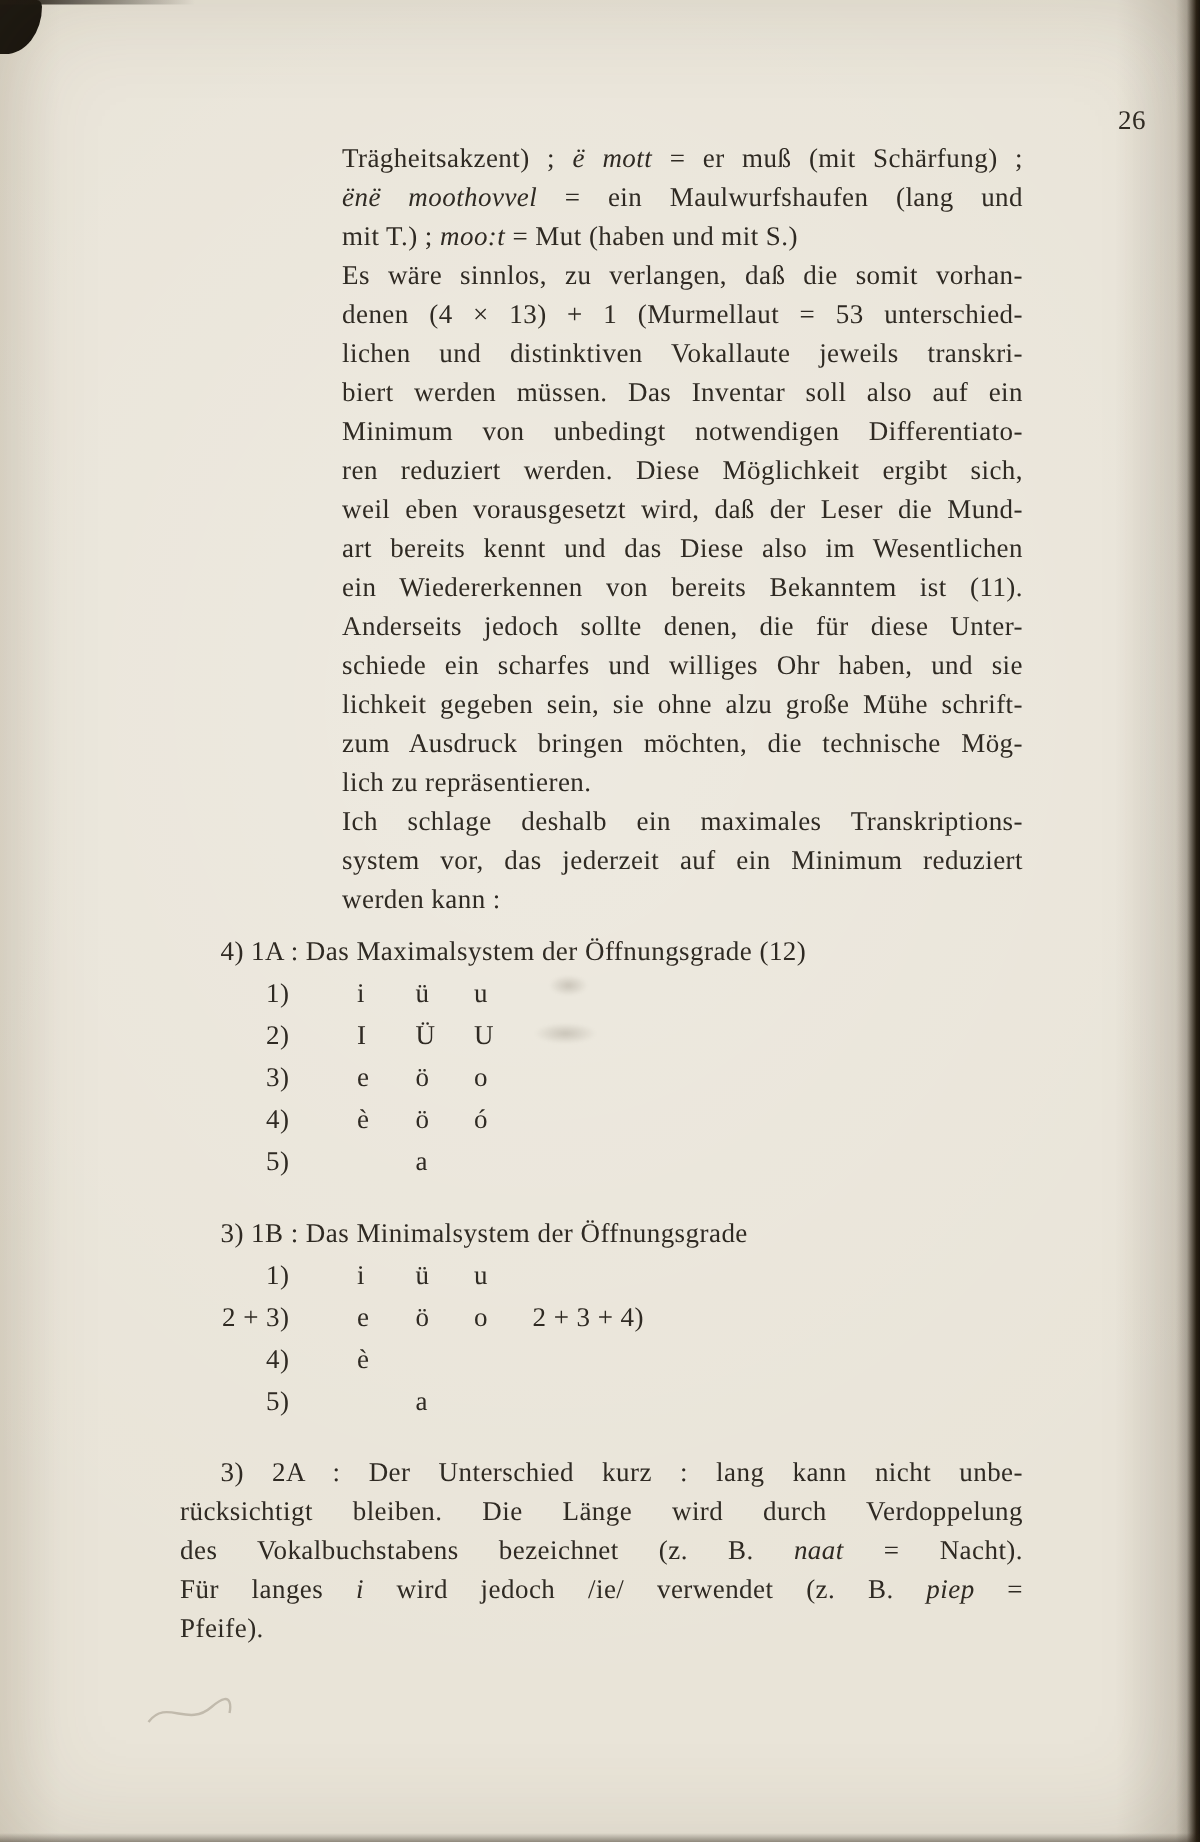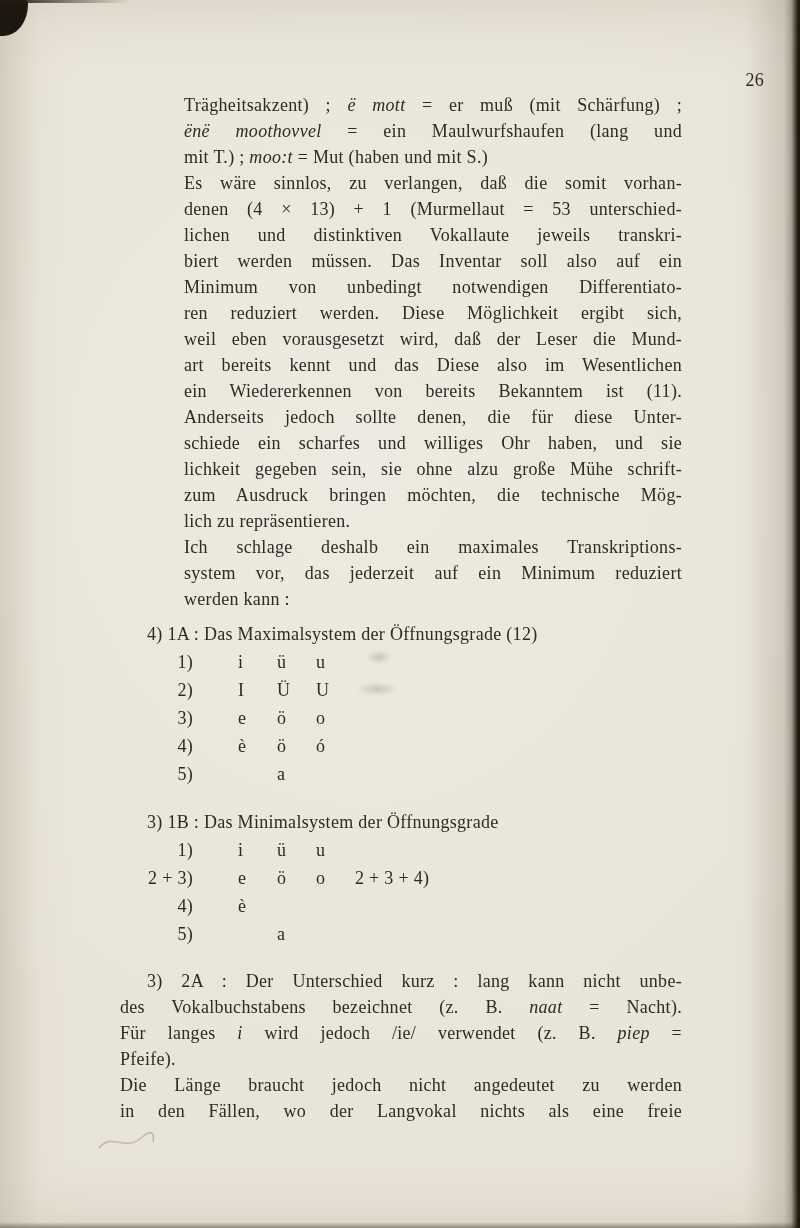--- a/index.html
+++ b/index.html
@@ -19,21 +19,21 @@
       #e9e4d8;
   }
   #page::after { content:""; position:absolute; inset:0; pointer-events:none;
     box-shadow: inset 0 0 70px rgba(95,78,52,0.16); }
 
   .page-number { position: absolute; top: 68px; right: 36px; line-height: 24px; }
 
   .text-col { position: absolute; left: 120px; top: 92px; width: 562px; }
 
   .para { margin: 0; }
-  .para.quote { margin-left: 64px; }
+  .para.quote { margin-left: 108px; }
   .line { line-height: 26px; text-align: justify; text-align-last: justify; white-space: normal; }
   .line.last { text-align-last: left; }
   .line.indent { padding-left: 27px; }
   .seg.it { font-style: italic; }
 
   .heading { margin-left: 27px; margin-top: 8px; line-height: 28px; white-space: nowrap; }
 
   .vtable { margin-bottom: 20px; }
   .vtable + .para { margin-top: 8px; }
   .vrow { display: grid; grid-template-columns: 73px 45px 39px 39px 39px auto; line-height: 28px; }
@@ -157,27 +157,24 @@
         <div class="vrow">
           <span class="vlabel">5)</span>
           <span class="vc vc1"></span>
           <span class="vc vc2">a</span>
           <span class="vc vc3"></span>
           <span class="vtrail"></span>
         </div>
       </div>
       <div class="para bodytext">
         <div class="line indent"><span class="seg">3) 2A : Der Unterschied kurz : lang kann nicht unbe-</span></div>
+        <div class="line"><span class="seg">rücksichtigt bleiben. Die Länge wird durch Verdoppelung</span></div>
         <div class="line"><span class="seg">des Vokalbuchstabens bezeichnet (z. B. </span><span class="seg it">naat</span><span class="seg"> = Nacht).</span></div>
         <div class="line"><span class="seg">Für langes </span><span class="seg it">i</span><span class="seg"> wird jedoch /ie/ verwendet (z. B. </span><span class="seg it">piep</span><span class="seg"> =</span></div>
         <div class="line last"><span class="seg">Pfeife).</span></div>
-      </div>
-      <div class="para bodytext">
-        <div class="line"><span class="seg">Die Länge braucht jedoch nicht angedeutet zu werden</span></div>
-        <div class="line"><span class="seg">in den Fällen, wo der Langvokal nichts als eine freie</span></div>
       </div>
     </div>
 
   <div class="smudge s1"></div>
   <div class="smudge s2"></div>
   <svg class="pencil-squiggle" width="62" height="30" viewBox="0 0 62 30">
     <path d="M4 20 C 16 4, 30 24, 46 10 S 58 14, 58 14" fill="none" stroke="#9a9182" stroke-width="1.6"></path>
   </svg>
 
   <div class="edge-right"></div>

